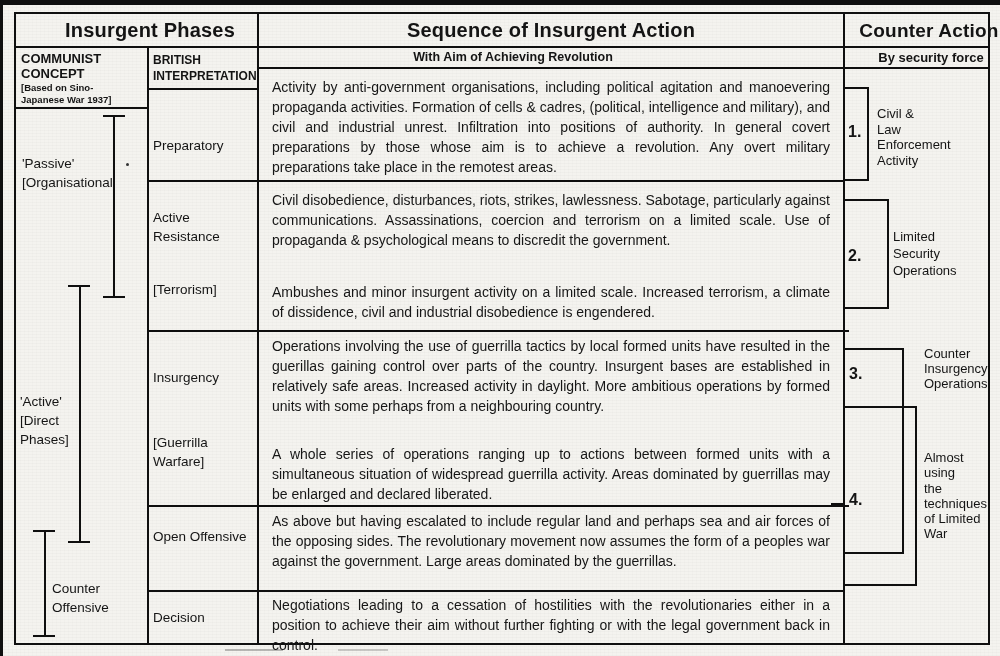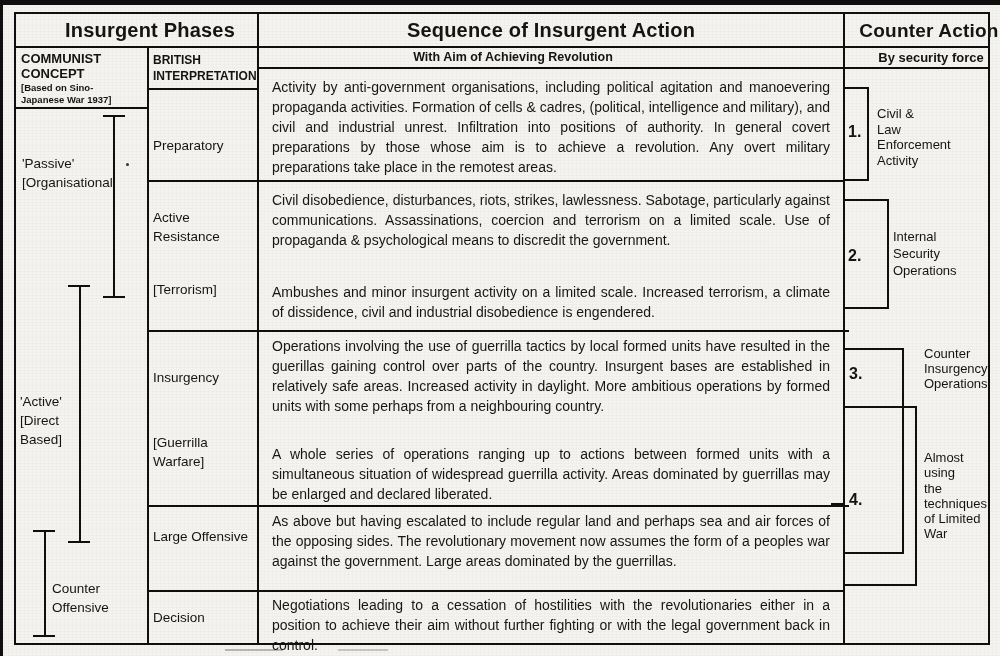--- a/index.html
+++ b/index.html
@@ -81,32 +81,32 @@
   <div class="ln" style="left:68px;top:541px;width:22px;height:2px;"></div>
 
   <div class="ln" style="left:44px;top:530px;width:2px;height:107px;"></div>
   <div class="ln" style="left:33px;top:530px;width:22px;height:2px;"></div>
   <div class="ln" style="left:33px;top:635px;width:22px;height:2px;"></div>
 
   <div class="abs phase pre" style="left:22px;top:154px;">'Passive'
 [Organisational</div>
   <div class="abs phase pre" style="left:20px;top:392px;">'Active'
 [Direct
-Based]</div>
+Phases]</div>
   <div class="abs phase pre" style="left:52px;top:579px;">Counter
 Offensive</div>
 
   <div class="abs phase" style="left:153px;top:136px;text-align:right;">Preparatory</div>
   <div class="abs phase pre" style="left:153px;top:208px;">Active
 Resistance</div>
   <div class="abs phase" style="left:153px;top:280px;">[Terrorism]</div>
   <div class="abs phase" style="left:153px;top:368px;">Insurgency</div>
   <div class="abs phase pre" style="left:153px;top:433px;">[Guerrilla
 Warfare]</div>
-  <div class="abs phase" style="left:153px;top:527px;">Large Offensive</div>
+  <div class="abs phase" style="left:153px;top:527px;">Open Offensive</div>
   <div class="abs phase" style="left:153px;top:608px;">Decision</div>
 
   <div class="abs para" style="left:272px;top:77px;width:558px;">Activity by anti-government organisations, including political agitation and manoevering propaganda activities. Formation of cells &amp; cadres, (political, intelligence and military), and civil and industrial unrest. Infiltration into positions of authority. In general covert preparations by those whose aim is to achieve a revolution. Any overt military preparations take place in the remotest areas.</div>
   <div class="abs para" style="left:272px;top:190px;width:558px;">Civil disobedience, disturbances, riots, strikes, lawlessness. Sabotage, particularly against communications. Assassinations, coercion and terrorism on a limited scale. Use of propaganda &amp; psychological means to discredit the government.</div>
   <div class="abs para" style="left:272px;top:282px;width:558px;">Ambushes and minor insurgent activity on a limited scale. Increased terrorism, a climate of dissidence, civil and industrial disobedience is engendered.</div>
   <div class="abs para" style="left:272px;top:336px;width:558px;">Operations involving the use of guerrilla tactics by local formed units have resulted in the guerillas gaining control over parts of the country. Insurgent bases are established in relatively safe areas. Increased activity in daylight. More ambitious operations by formed units with some perhaps from a neighbouring country.</div>
   <div class="abs para" style="left:272px;top:444px;width:558px;">A whole series of operations ranging up to actions between formed units with a simultaneous situation of widespread guerrilla activity. Areas dominated by guerrillas may be enlarged and declared liberated.</div>
   <div class="abs para" style="left:272px;top:511px;width:558px;">As above but having escalated to include regular land and perhaps sea and air forces of the opposing sides. The revolutionary movement now assumes the form of a peoples war against the government. Large areas dominated by the guerrillas.</div>
   <div class="abs para" style="left:272px;top:595px;width:558px;">Negotiations leading to a cessation of hostilities with the revolutionaries either in a position to achieve their aim without further fighting or with the legal government back in control.</div>
 
@@ -119,21 +119,21 @@
 
   <div class="abs cnum" style="left:848px;top:123px;">1.</div>
   <div class="abs cnum" style="left:848px;top:247px;">2.</div>
   <div class="abs cnum" style="left:849px;top:365px;">3.</div>
   <div class="abs cnum" style="left:849px;top:491px;">4.</div>
 
   <div class="abs clabel pre" style="left:877px;top:106px;line-height:15.5px;">Civil &amp;
 Law
 Enforcement
 Activity</div>
-  <div class="abs clabel pre" style="left:893px;top:228px;line-height:17px;">Internal
+  <div class="abs clabel pre" style="left:893px;top:228px;line-height:17px;">Limited
 Security
 Operations</div>
   <div class="abs clabel pre" style="left:924px;top:346px;line-height:15px;">Counter
 Insurgency
 Operations</div>
   <div class="abs clabel pre" style="left:924px;top:450px;line-height:15.3px;">Almost
 using
 the
 techniques
 of Limited

